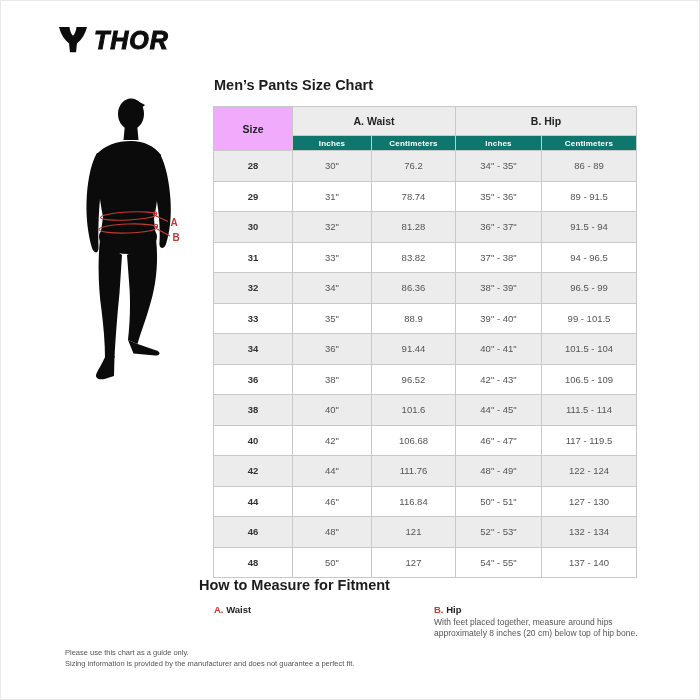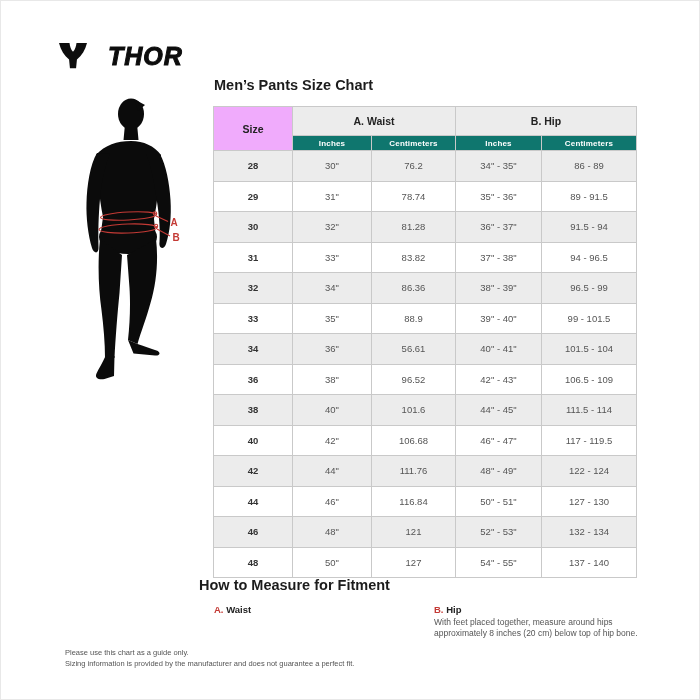--- a/index.html
+++ b/index.html
@@ -1,20 +1,20 @@
 <!DOCTYPE html>
 <html><head>
 <meta charset="utf-8">
 <style>
   html,body{margin:0;padding:0;background:#fff;font-family:"Liberation Sans","DejaVu Sans",sans-serif;}
   #page{position:relative;width:700px;height:700px;background:#ffffff;overflow:hidden;
         box-shadow:inset 0 0 0 1px #e8e8e8;}
 
   
-  .logo{position:absolute;left:58px;top:26px;display:flex;align-items:center;gap:20px;margin-top:16px;}
+  .logo{position:absolute;left:58px;top:26px;display:flex;align-items:center;gap:6px;}
   .logo-word{font-size:25px;font-weight:700;font-style:italic;letter-spacing:1px;color:#0d0d0d;
              -webkit-text-stroke:1px #0d0d0d;line-height:1;}
 
   
   .figure{position:absolute;left:84px;top:97px;}
 
   
   .chart-title{position:absolute;left:214px;top:77px;font-size:14.5px;font-weight:700;color:#1c1c1c;}
 
   
@@ -152,21 +152,21 @@
         <tr>
           <td class="size-col">33</td>
           <td>35"</td>
           <td>88.9</td>
           <td>39" - 40"</td>
           <td>99 - 101.5</td>
         </tr>
         <tr class="alt">
           <td class="size-col">34</td>
           <td>36"</td>
-          <td>56.61</td>
+          <td>91.44</td>
           <td>40" - 41"</td>
           <td>101.5 - 104</td>
         </tr>
         <tr>
           <td class="size-col">36</td>
           <td>38"</td>
           <td>96.52</td>
           <td>42" - 43"</td>
           <td>106.5 - 109</td>
         </tr>

